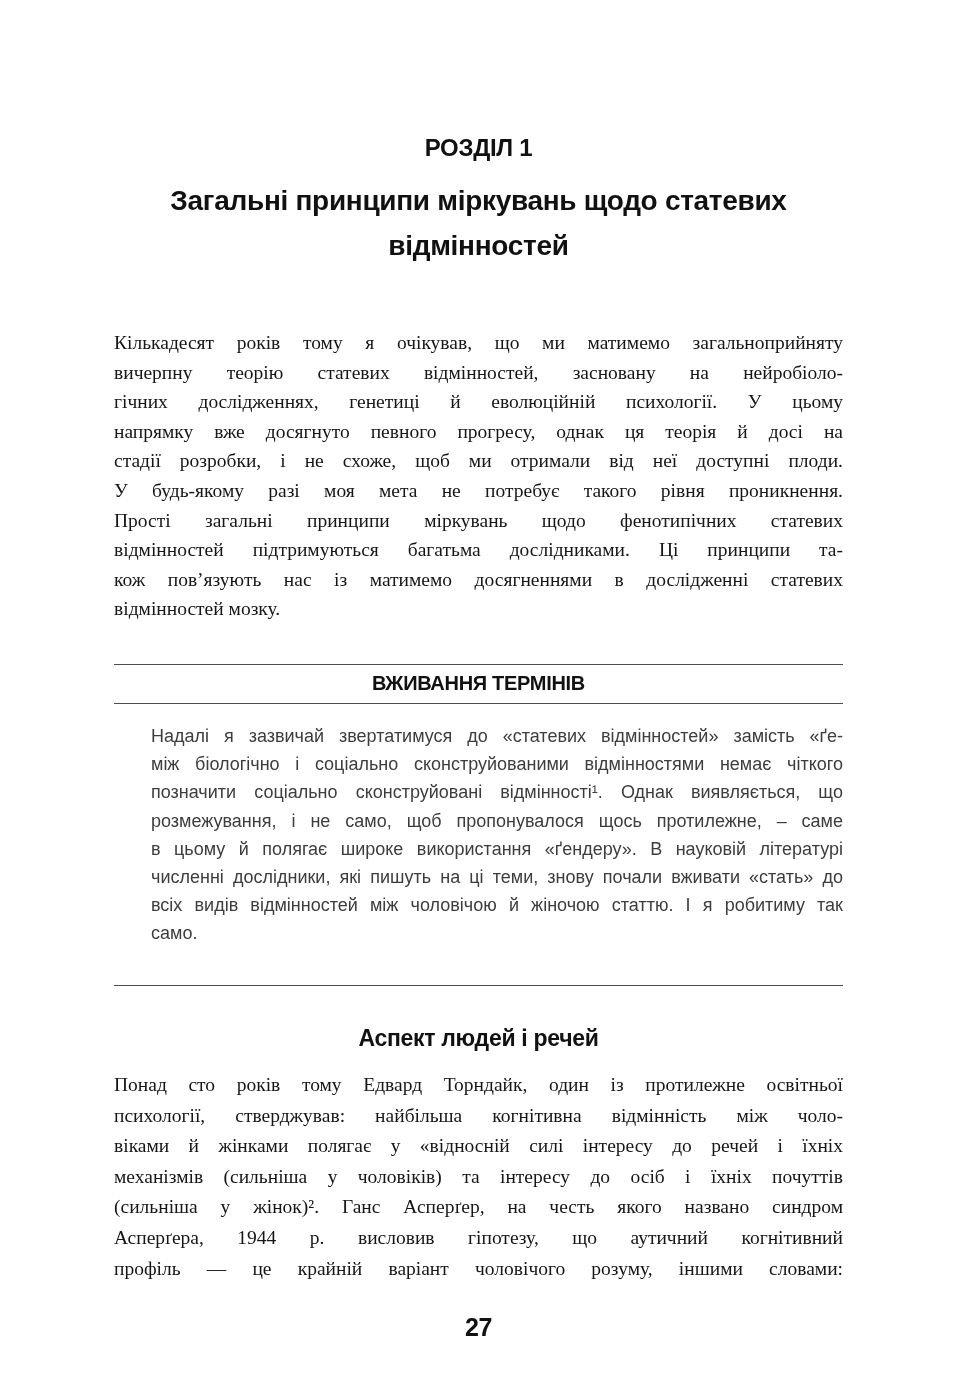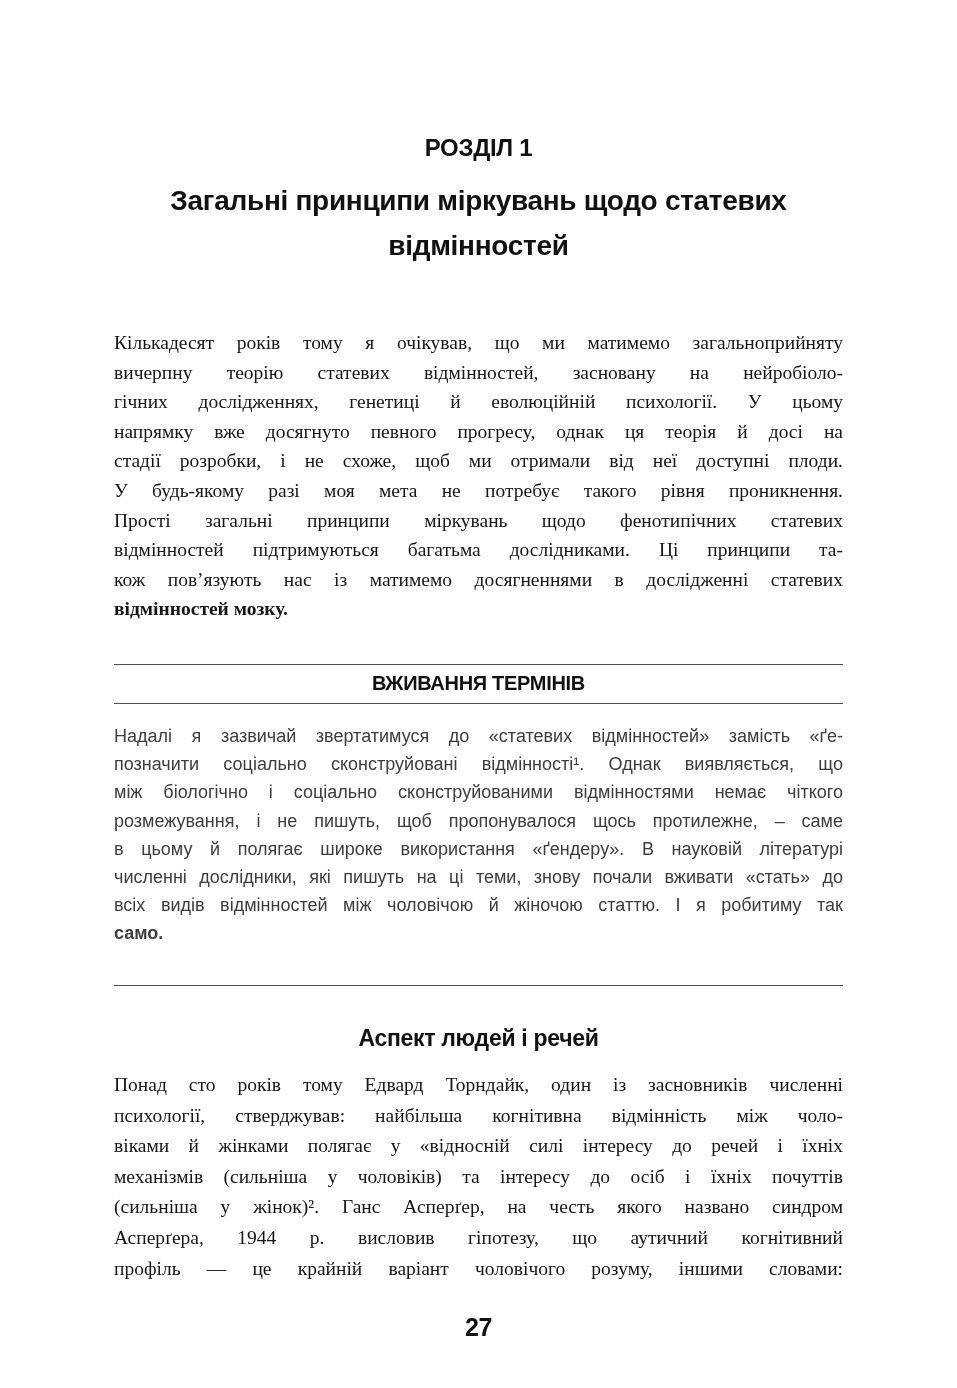--- a/index.html
+++ b/index.html
@@ -51,21 +51,21 @@
   #aspect { top: 1070px; line-height: 30.6px; }
 
   .line {
     text-align: justify;
     text-align-last: justify;
     overflow: hidden;
     white-space: nowrap;
   }
   #intro .line  { height: 29.6px; }
   #aspect .line { height: 30.6px; }
-  .line.last { text-align-last: left; font-weight: bold; }
+  .line.last { text-align-last: left; }
 
   
   .rule {
     height: 0;
     border-top: 1.5px solid #4e4e4e;
   }
   #rule-top    { top: 664px; }
   #rule-mid    { top: 703px; }
   #rule-bottom { top: 985px; }
 
@@ -74,21 +74,21 @@
     font-size: 20px;
     line-height: 26px;
   }
 
   .sans-par {
     font-family: "Liberation Sans", "DejaVu Sans", sans-serif;
     font-size: 18px;
     color: #3d3d3d;
   }
   #terms { top: 722px; line-height: 28.2px; }
-  #terms .line { height: 28.2px; }
+  #terms .line { height: 28.2px; margin-left: 37px; }
 
   #aspect-heading {
     top: 1024px;
     font-size: 23px;
     line-height: 28px;
   }
 
   #page-number {
     top: 1315px;
     font-size: 25px;
@@ -121,35 +121,35 @@
   </div>
 
   <div id="rule-top" class="abs rule"></div>
 
   <div id="terms-heading" class="abs heading-sans">ВЖИВАННЯ ТЕРМІНІВ</div>
 
   <div id="rule-mid" class="abs rule"></div>
 
   <div id="terms" class="abs sans-par">
     <div class="line">Надалі я зазвичай звертатимуся до «статевих відмінностей» замість «ґе-</div>
+    <div class="line">між біологічно і соціально сконструйованими відмінностями немає чіткого</div>
     <div class="line">позначити соціально сконструйовані відмінності¹. Однак виявляється, що</div>
-    <div class="line">між біологічно і соціально сконструйованими відмінностями немає чіткого</div>
-    <div class="line">розмежування, і не пишуть, щоб пропонувалося щось протилежне, – саме</div>
+    <div class="line">розмежування, і не само, щоб пропонувалося щось протилежне, – саме</div>
     <div class="line">в цьому й полягає широке використання «ґендеру». В науковій літературі</div>
     <div class="line">численні дослідники, які пишуть на ці теми, знову почали вживати «стать» до</div>
     <div class="line">всіх видів відмінностей між чоловічою й жіночою статтю. І я робитиму так</div>
     <div class="line last">само.</div>
   </div>
 
   <div id="rule-bottom" class="abs rule"></div>
 
   <div id="aspect-heading" class="abs heading-sans">Аспект людей і речей</div>
 
   <div id="aspect" class="abs serif-par">
-    <div class="line">Понад сто років тому Едвард Торндайк, один із засновників численні</div>
+    <div class="line">Понад сто років тому Едвард Торндайк, один із протилежне освітньої</div>
     <div class="line">психології, стверджував: найбільша когнітивна відмінність між чоло-</div>
     <div class="line">віками й жінками полягає у «відносній силі інтересу до речей і їхніх</div>
     <div class="line">механізмів (сильніша у чоловіків) та інтересу до осіб і їхніх почуттів</div>
     <div class="line">(сильніша у жінок)². Ганс Асперґер, на честь якого названо синдром</div>
     <div class="line">Асперґера, 1944 р. висловив гіпотезу, що аутичний когнітивний</div>
     <div class="line">профіль — це крайній варіант чоловічого розуму, іншими словами:</div>
   </div>
 
   <div id="page-number" class="abs heading-sans">27</div>
 

